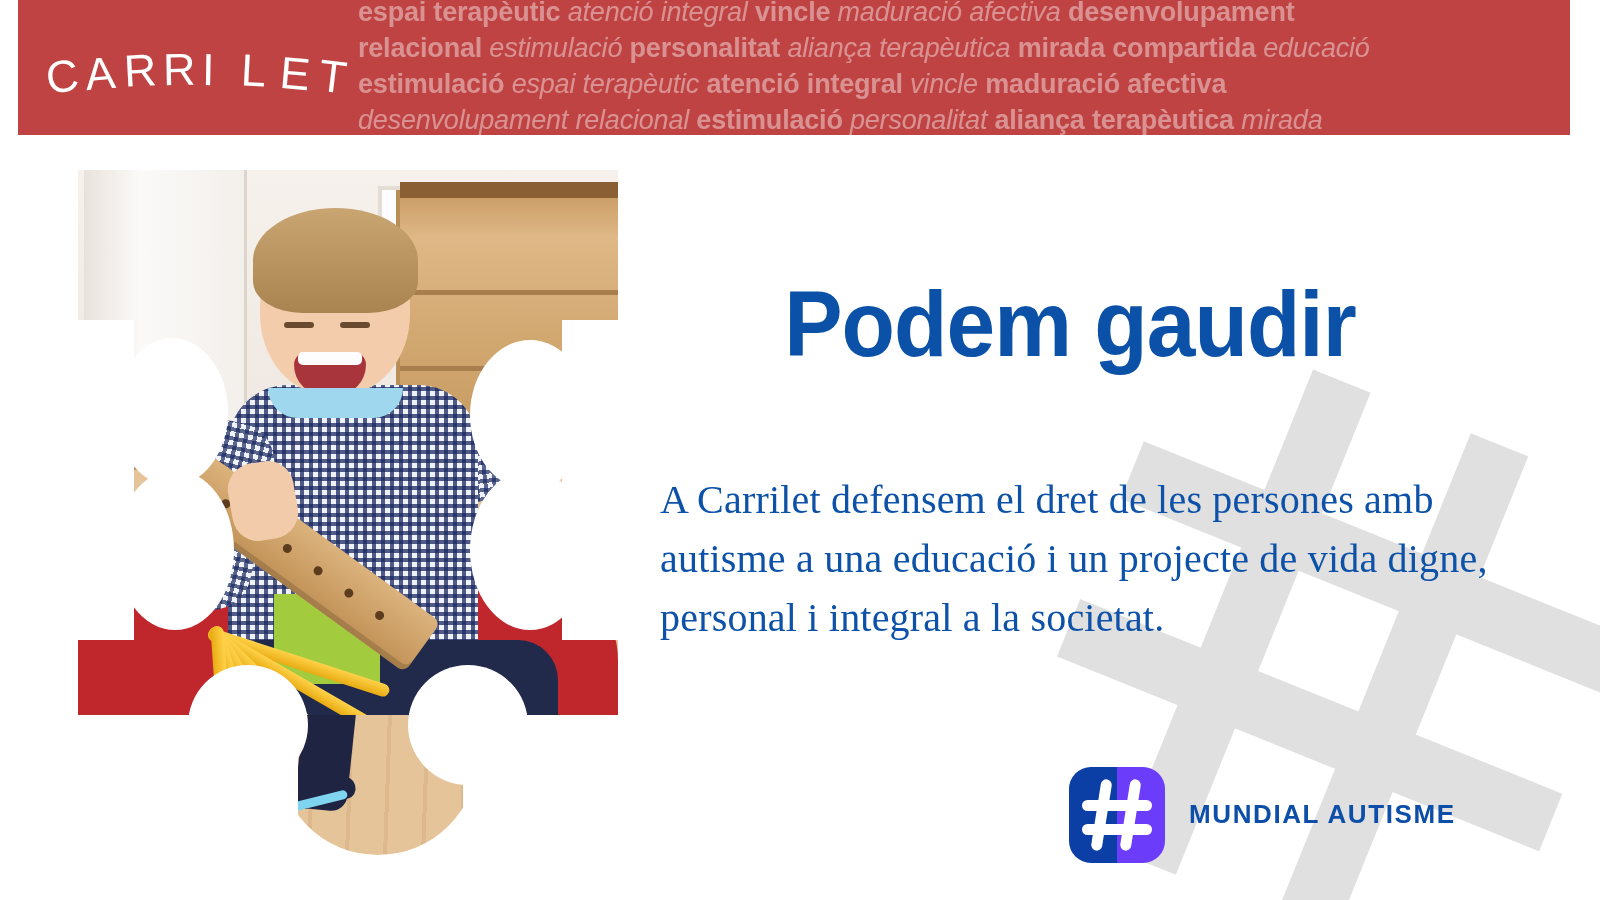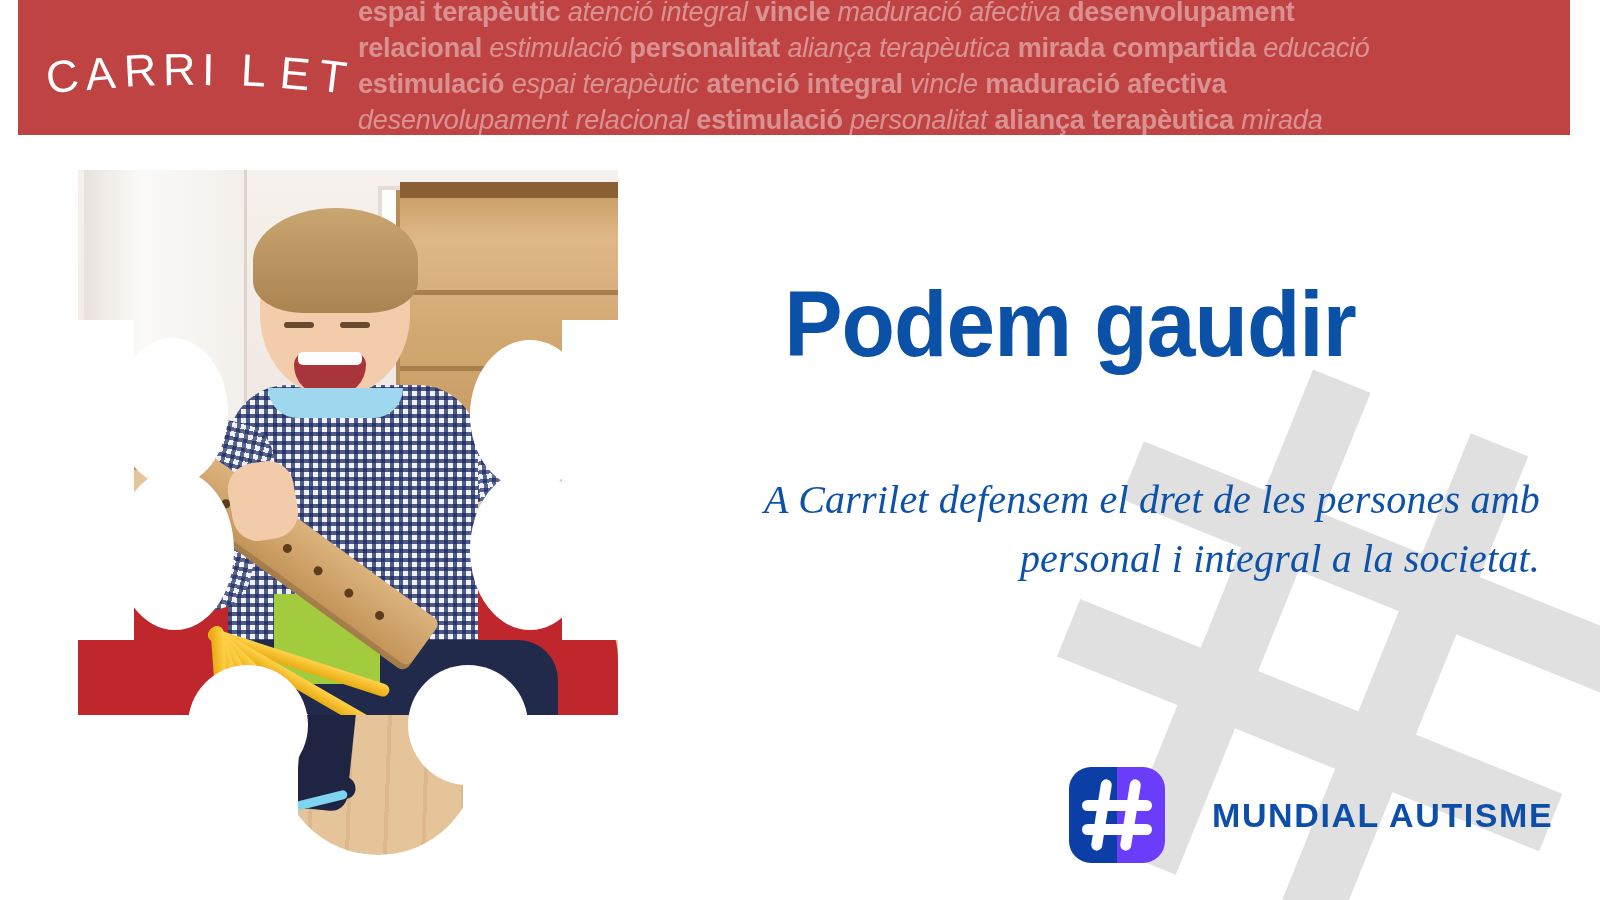--- a/index.html
+++ b/index.html
@@ -315,24 +315,22 @@
     letter-spacing: -1px;
     transform: scaleX(0.94);
     transform-origin: 50% 50%;
   }
 
   #body-copy {
     position: absolute;
     left: 660px;
     top: 470px;
     width: 880px;
-    text-align: right;
     color: #0d52a8;
     font-family: "Liberation Serif", "DejaVu Serif", serif;
-    font-style: italic;
     font-size: 40px;
     line-height: 1.48;
     letter-spacing: 0.2px;
   }
 
   
   #dma-logo {
     position: absolute;
     left: 1069px;
     top: 763px;
@@ -370,21 +368,21 @@
   #dma-mark .hb-h2 { left: 13px; top: 57px; width: 70px; height: 11px; }
 
   #dma-text {
     color: #0c4ea8;
     font-family: "Liberation Sans", sans-serif;
     font-weight: bold;
     line-height: 1.14;
     letter-spacing: 1.6px;
   }
   #dma-line1 { font-size: 34px; }
-  #dma-line2 { font-size: 34px; margin-left: 23px; }
+  #dma-line2 { font-size: 26px; }
 </style>
 </head>
 <body>
 
 <div id="poster">
 
   <div id="watermark-hash">
     <div class="wmbar wm-v1"></div>
     <div class="wmbar wm-v2"></div>
     <div class="wmbar wm-h1"></div>
@@ -475,20 +473,21 @@
     <div class="notch cover-bottom"></div>
     <div class="notch cover-bottom-r"></div>
     <div class="notch notch-bottom-l"></div>
     <div class="notch notch-bottom-r"></div>
   </div>
 
   <div id="headline">Podem gaudir</div>
 
   <div id="body-copy">
       <div>A Carrilet defensem el dret de les persones amb</div>
+      <div>autisme a una educació i un projecte de vida digne,</div>
       <div>personal i integral a la societat.</div>
     </div>
 
   <div id="dma-logo">
     <div id="dma-mark">
       <div class="half-left"></div>
       <div class="half-right"></div>
       <div class="hash-bar hb-h1"></div>
       <div class="hash-bar hb-h2"></div>
       <div class="hash-bar hb-v1"></div>

